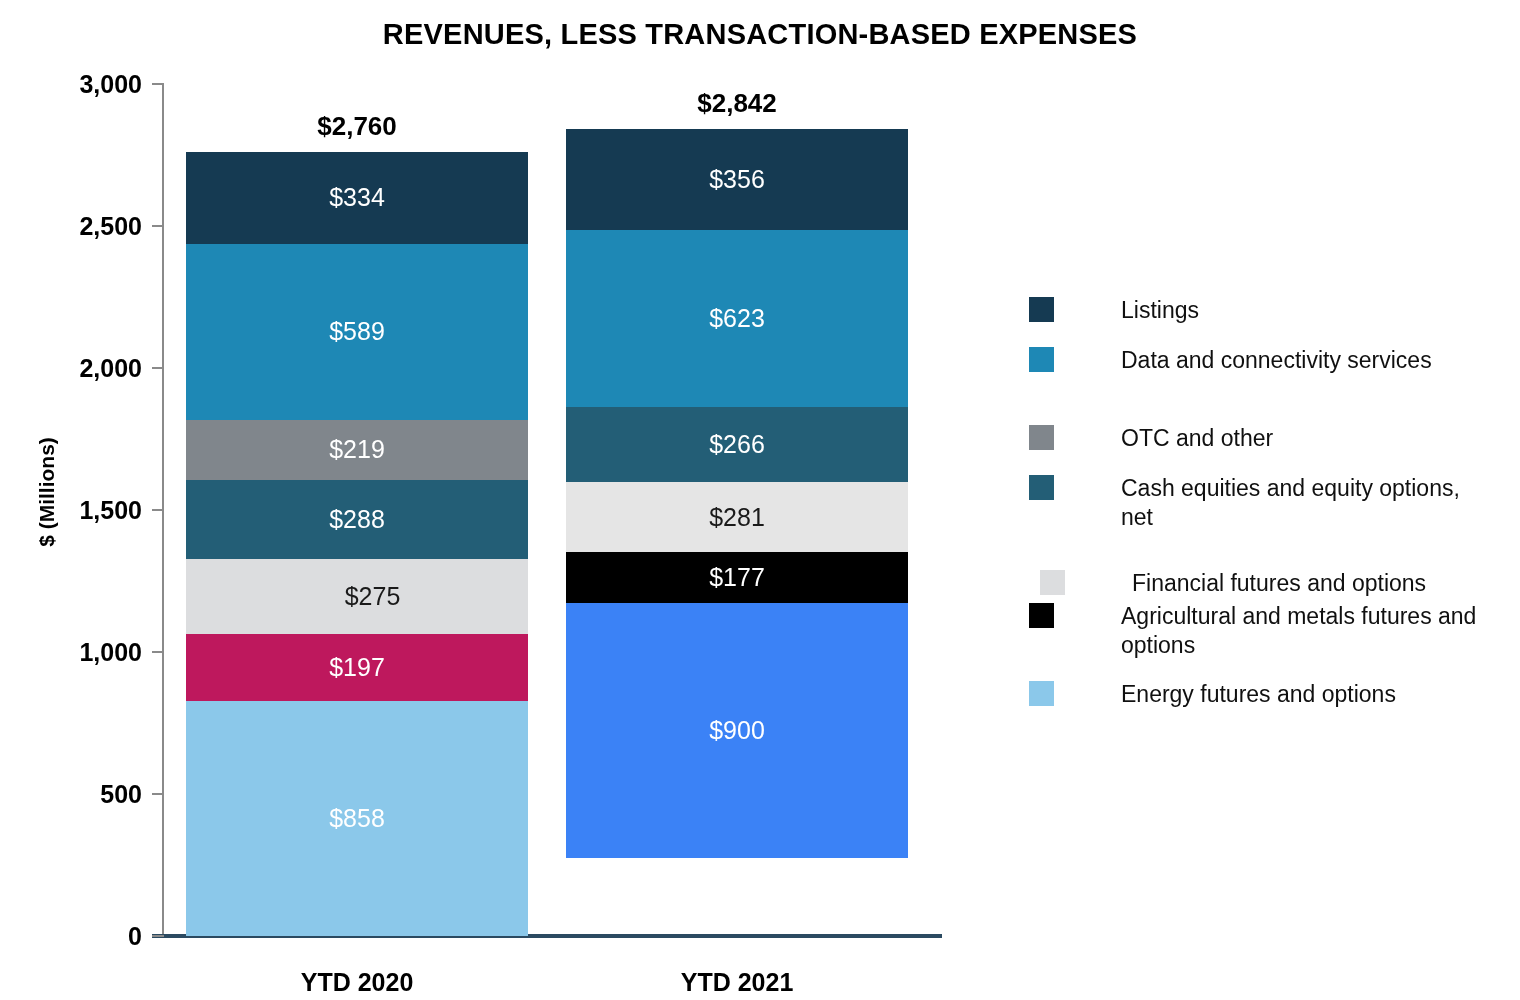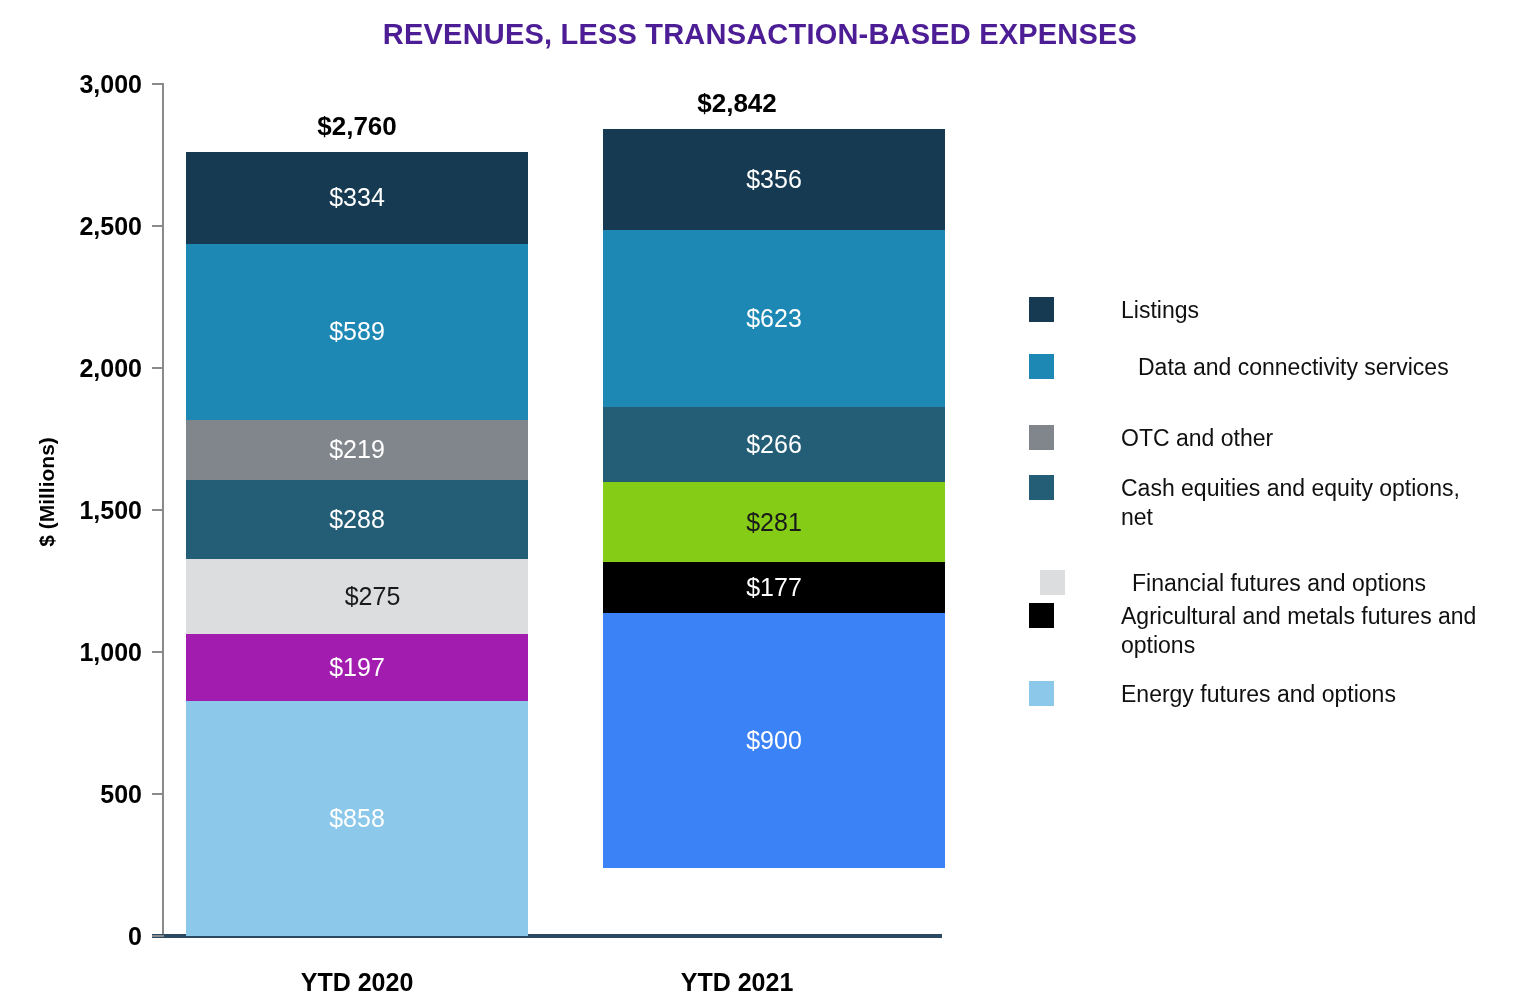--- a/index.html
+++ b/index.html
@@ -18,21 +18,21 @@
   
   #chart-title {
     position: absolute;
     left: 0;
     top: 18px;
     width: 1520px;
     text-align: center;
     font-size: 29px;
     font-weight: bold;
     letter-spacing: 0.2px;
-    color: #4c1d95;
+    color: #000000;
   }
 
   
   #plot-area {
     position: absolute;
     left: 163px;
     top: 84px;
     width: 780px;
     height: 852px;
   }
@@ -184,45 +184,45 @@
 
 <div id="plot-area">
     <div class="bar-group" style="left: 23px; width: 342px; height: 852px;">
       <div class="bar-total" style="bottom: 793.84px;">$2,760</div>
       <div class="bar-stack" style="height: 783.84px;">
         <div class="bar-seg" title="Listings" style="height: 94.856px; background: rgb(21, 58, 82); color: rgb(255, 255, 255);">$334</div>
         <div class="bar-seg" title="Data and connectivity services" style="height: 183px; background: rgb(30, 136, 181); color: rgb(255, 255, 255);">$589</div>
         <div class="bar-seg" title="OTC and other" style="height: 62.196px; background: rgb(128, 134, 140); color: rgb(255, 255, 255);">$219</div>
         <div class="bar-seg" title="Cash equities and equity options, net" style="height: 81.792px; background: rgb(35, 94, 118); color: rgb(255, 255, 255);">$288</div>
         <div class="bar-seg" title="Financial futures and options" style="height: 78.1px; background: rgb(220, 221, 223); color: rgb(26, 26, 26); padding-left: 31px;">$275</div>
-        <div class="bar-seg" title="Agricultural and metals futures and options" style="height: 70px; background: #a21caf; color: rgb(255, 255, 255);">$197</div>
+        <div class="bar-seg" title="Agricultural and metals futures and options" style="height: 70px; background: #be185d; color: rgb(255, 255, 255);">$197</div>
         <div class="bar-seg" title="Energy futures and options" style="height: 243.672px; background: rgb(139, 200, 234); color: rgb(255, 255, 255);">$858</div>
       </div>
       <div class="bar-cat-label">YTD 2020</div>
     </div>
     <div class="bar-group" style="left: 403px; width: 342px; height: 852px;">
       <div class="bar-total" style="bottom: 817.128px;">$2,842</div>
-      <div class="bar-stack" style="height: 807.128px; margin-left: 37px;">
+      <div class="bar-stack" style="height: 807.128px;">
         <div class="bar-seg" title="Listings" style="height: 101.104px; background: rgb(21, 58, 82); color: rgb(255, 255, 255);">$356</div>
         <div class="bar-seg" title="Data and connectivity services" style="height: 176.932px; background: rgb(30, 136, 181); color: rgb(255, 255, 255);">$623</div>
         <div class="bar-seg" title="Cash equities and equity options, net" style="height: 75.544px; background: rgb(35, 94, 118); color: rgb(255, 255, 255);">$266</div>
-        <div class="bar-seg" title="Financial futures and options" style="height: 80px; background: #84cc16; color: rgb(26, 26, 26);">$281</div>
+        <div class="bar-seg" title="Financial futures and options" style="height: 70px; background: #e5e5e5; color: rgb(26, 26, 26);">$281</div>
         <div class="bar-seg" title="Agricultural and metals futures and options" style="height: 50.268px; background: rgb(0, 0, 0); color: rgb(255, 255, 255);">$177</div>
         <div class="bar-seg" title="Energy futures and options" style="height: 255.6px; background: #3b82f6; color: rgb(255, 255, 255);">$900</div>
       </div>
       <div class="bar-cat-label">YTD 2021</div>
     </div>
   </div>
 
 <div id="legend">
     <div class="legend-row" style="top: 0px;">
       <span class="legend-swatch" style="background: rgb(21, 58, 82);"></span>
       <span class="legend-label">Listings</span>
     </div>
-    <div class="legend-row" style="top: 57px; gap: 17px;">
+    <div class="legend-row" style="top: 50px;">
       <span class="legend-swatch" style="background: rgb(30, 136, 181);"></span>
       <span class="legend-label">Data and connectivity services</span>
     </div>
     <div class="legend-row" style="top: 128px;">
       <span class="legend-swatch" style="background: rgb(128, 134, 140);"></span>
       <span class="legend-label">OTC and other</span>
     </div>
     <div class="legend-row" style="top: 178px;">
       <span class="legend-swatch" style="background: rgb(35, 94, 118);"></span>
       <span class="legend-label">Cash equities and equity options, net</span>

